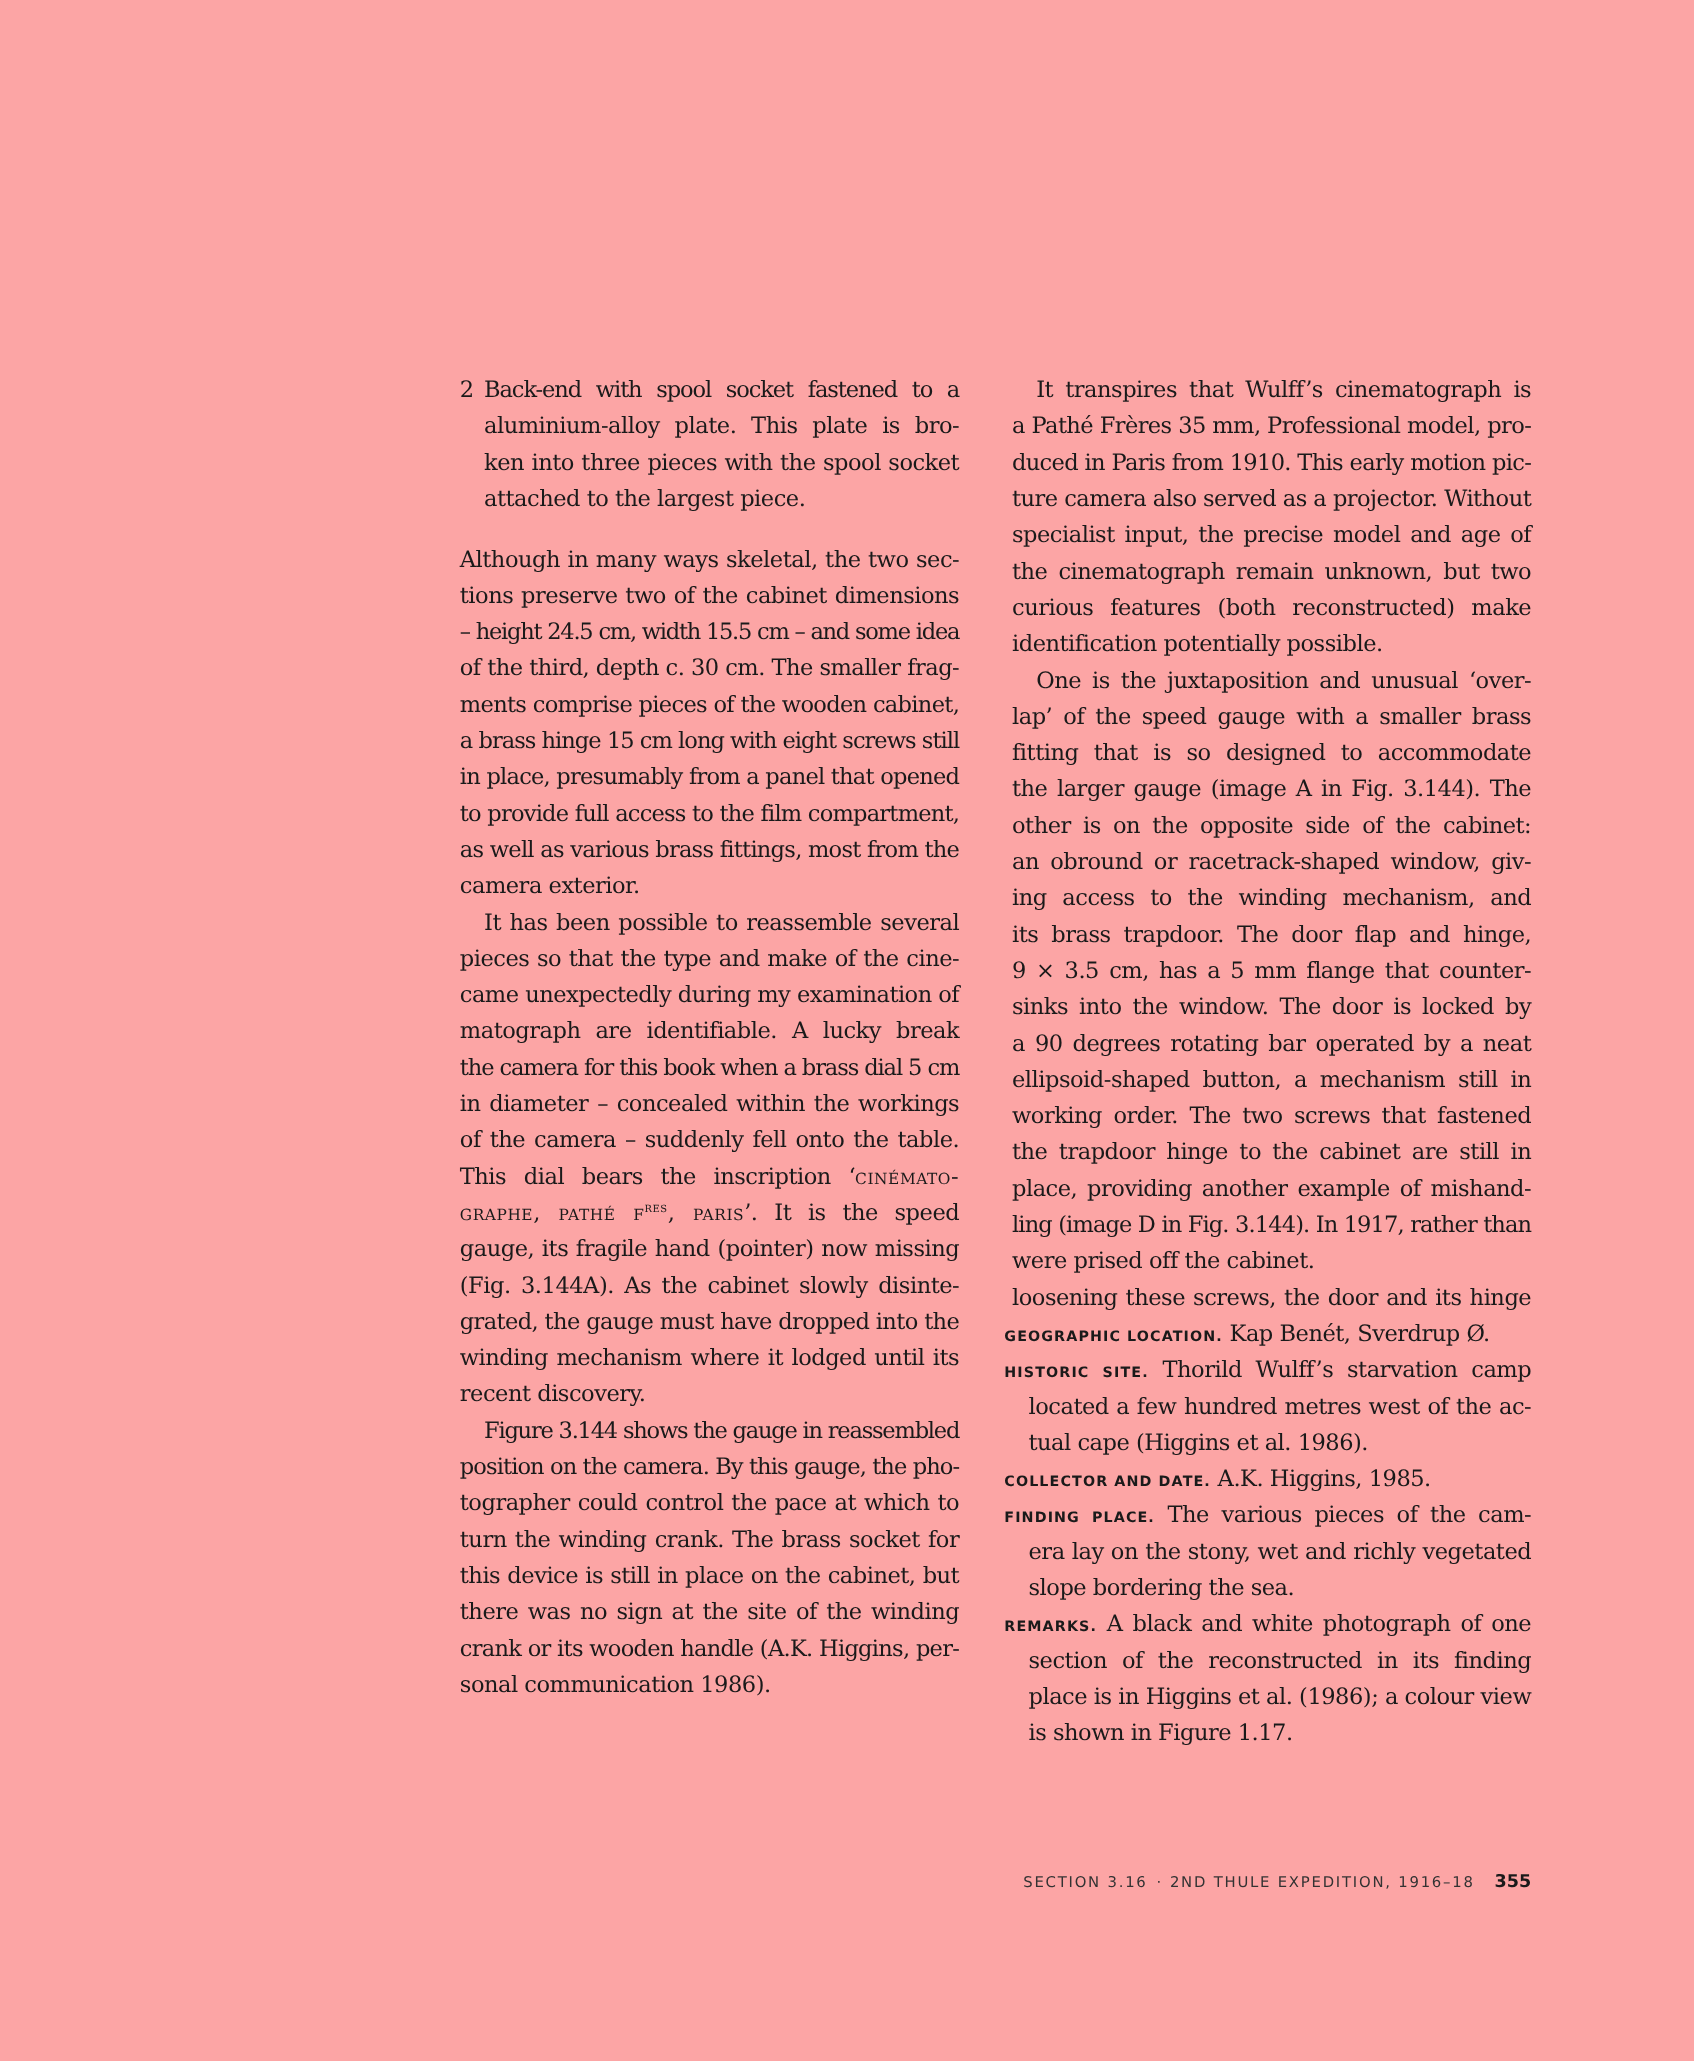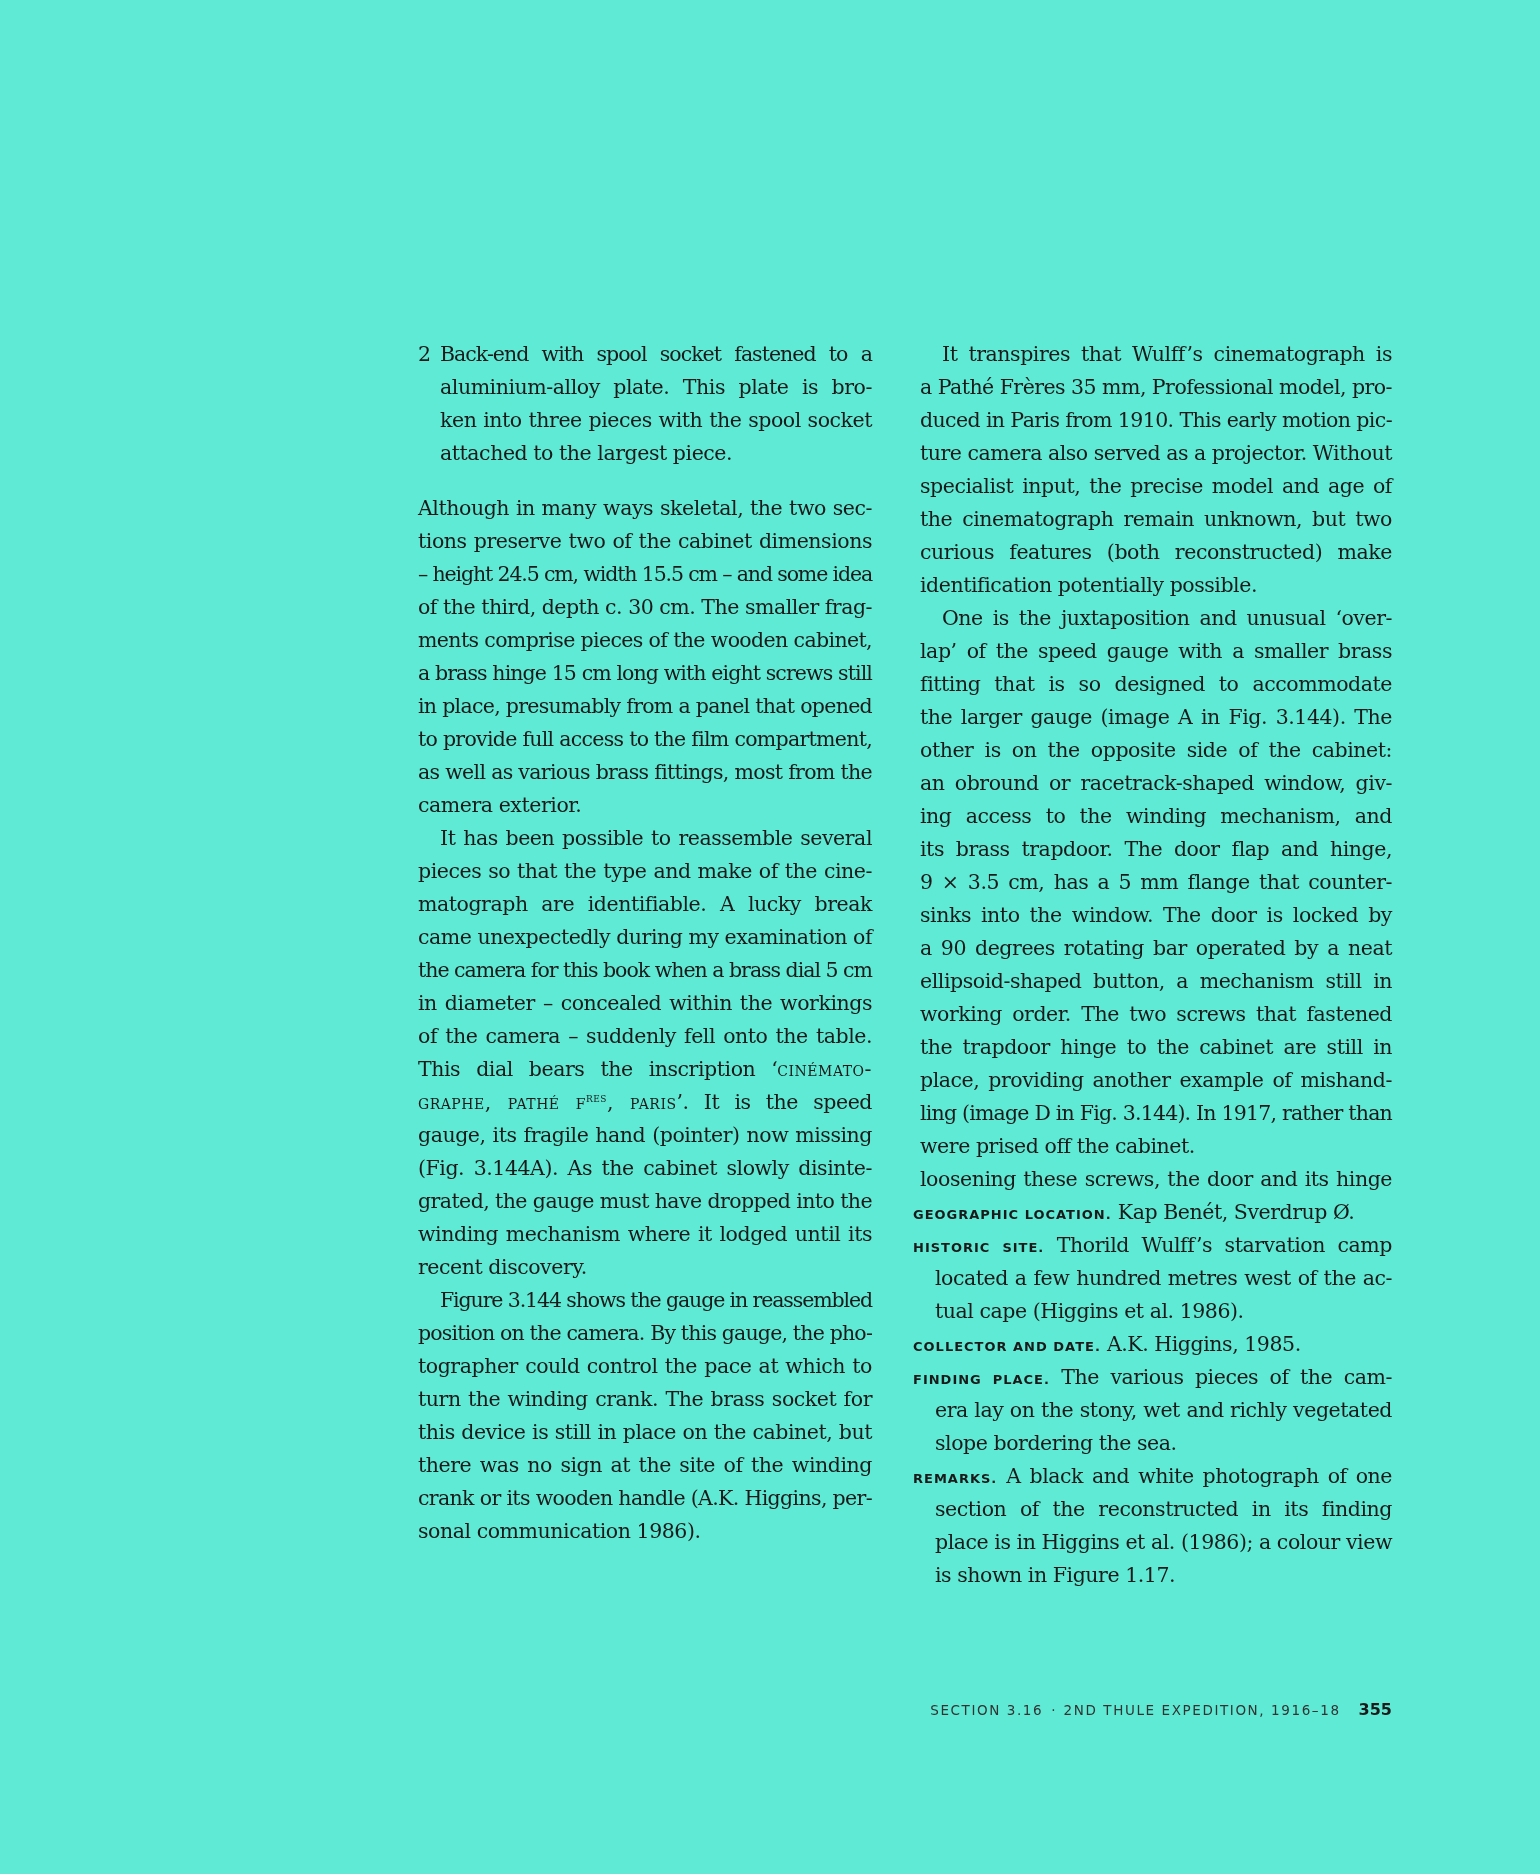--- a/index.html
+++ b/index.html
@@ -1,17 +1,17 @@
 <!DOCTYPE html>
 <html><head>
 <meta charset="utf-8">
 <style>
   html, body { margin: 0; padding: 0; background: #ffffff; }
   body { width: 1540px; height: 1874px; position: relative; overflow: hidden; }
-  .page { position: absolute; left: 0; top: 0; width: 1540px; height: 1874px; background: #5eead4; color: #1a1a1a; }
+  .page { position: absolute; left: 0; top: 0; width: 1540px; height: 1874px; background: #fca5a5; color: #1a1a1a; }
   .col { position: absolute; font-family: "DejaVu Serif", serif; font-size: 20.5px; letter-spacing: -0.45px; }
   .col-left { left: 418px; top: 338px; width: 454px; }
   .col-right { left: 920px; top: 338px; width: 472px; }
   .line { height: 33px; line-height: 33px; white-space: nowrap; text-align: justify; text-align-last: justify; overflow: visible; }
   .line.last { text-align-last: left; }
   .line.indent { padding-left: 22px; }
   .line.hang { padding-left: 22px; }
   .gap { height: 22px; }
   .num { display: inline-block; width: 22px; margin-left: -22px; }
   .sc { font-family: "DejaVu Sans", sans-serif; font-size: 13px; letter-spacing: 1px; text-transform: uppercase; font-weight: bold; }
@@ -45,22 +45,22 @@
       <div class="line" style="letter-spacing: -0.890104px;">a brass hinge 15 cm long with eight screws still</div>
       <div class="line" style="letter-spacing: -0.704167px;">in place, presumably from a panel that opened</div>
       <div class="line" style="letter-spacing: -0.714628px;">to provide full access to the film compartment,</div>
       <div class="line" style="letter-spacing: -0.680143px;">as well as various brass fittings, most from the</div>
       <div class="line last">camera exterior.</div>
     </div>
 
     <div>
       <div class="line indent">It has been possible to reassemble several</div>
       <div class="line">pieces so that the type and make of the cine-</div>
+      <div class="line" style="letter-spacing: -0.475298px;">came unexpectedly during my examination of</div>
       <div class="line">matograph are identifiable. A lucky break</div>
-      <div class="line" style="letter-spacing: -0.475298px;">came unexpectedly during my examination of</div>
       <div class="line" style="letter-spacing: -1.00918px;">the camera for this book when a brass dial 5 cm</div>
       <div class="line">in diameter – concealed within the workings</div>
       <div class="line">of the camera – suddenly fell onto the table.</div>
       <div class="line"><span>This dial bears the inscription ‘</span><span class="sc-serif">cinémato-</span></div>
       <div class="line"><span class="sc-serif">graphe, pathé f</span><sup class="sup sc-serif">res</sup><span class="sc-serif">, paris</span><span>’. It is the speed</span></div>
       <div class="line">gauge, its fragile hand (pointer) now missing</div>
       <div class="line">(Fig. 3.144A). As the cabinet slowly disinte-</div>
       <div class="line" style="letter-spacing: -0.57642px;">grated, the gauge must have dropped into the</div>
       <div class="line">winding mechanism where it lodged until its</div>
       <div class="line last">recent discovery.</div>

